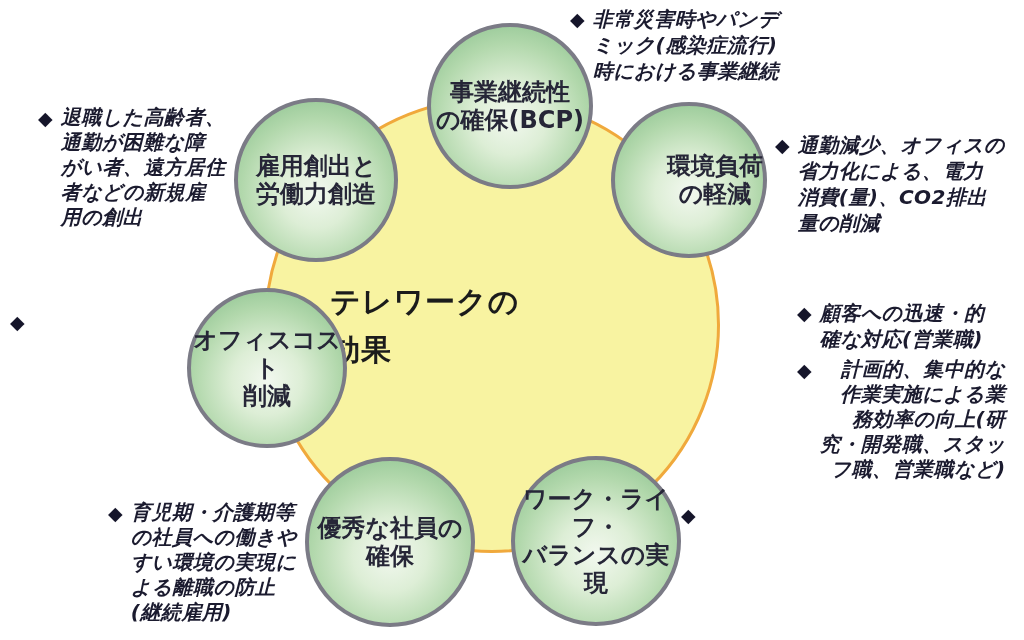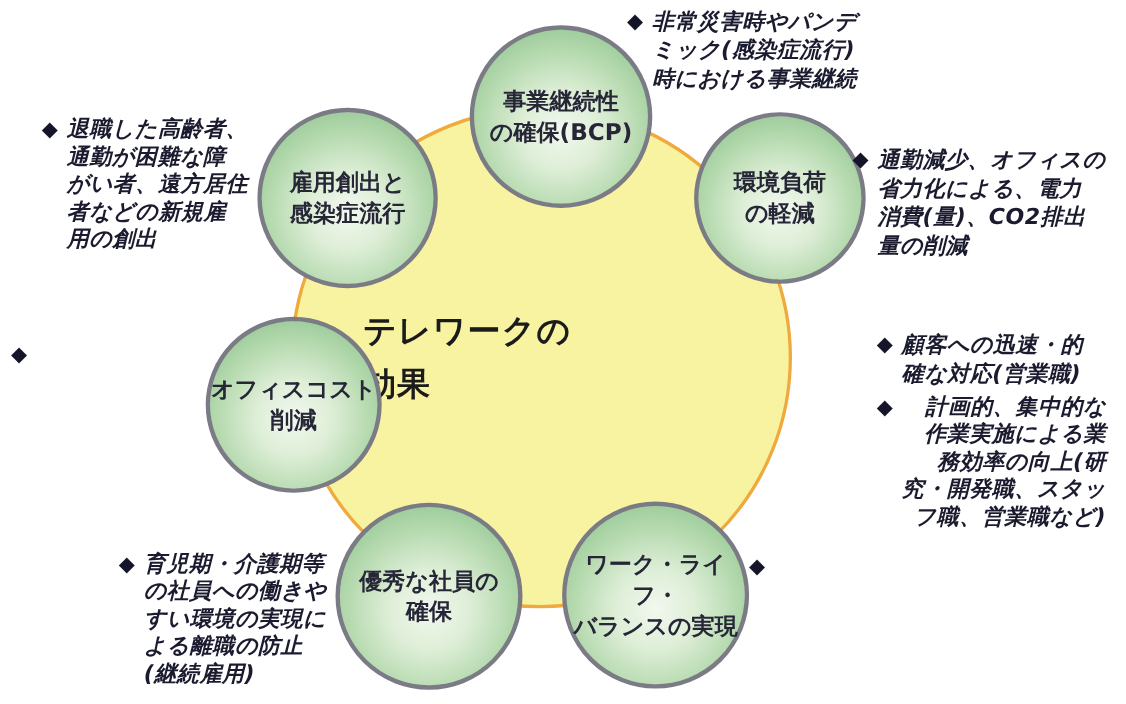--- a/index.html
+++ b/index.html
@@ -16,24 +16,24 @@
     position:absolute;left:330px;top:278px;width:324px;text-align:left;
     font-size:30px;line-height:48px;font-weight:bold;color:#1b1b1b;
     letter-spacing:1px;white-space:pre-line;
   }
   
   .node{
     position:absolute;border-radius:50%;box-sizing:border-box;
     border:4px solid #7b7b86;
     background:radial-gradient(circle at 50% 58%, #f2f8ef 0%, #ddeed6 30%, #b2d8ac 62%, #90c492 88%, #87bf8a 100%);
     display:flex;align-items:center;justify-content:center;text-align:center;
-    font-weight:bold;color:#262637;font-size:21px;line-height:28px;white-space:pre-line;
+    font-weight:bold;color:#262637;font-size:24px;line-height:28px;white-space:pre-line;
   }
   .c1{left:427px;top:23px;width:166px;height:166px;}
-  .c2{left:631px;top:102px;width:156px;height:156px;}
+  .c2{left:611px;top:102px;width:156px;height:156px;justify-content:flex-end;}
   .c3{left:629px;top:293px;width:168px;height:168px;}
   .c4{left:511px;top:456px;width:170px;height:170px;}
   .c5{left:305px;top:457px;width:170px;height:170px;}
   .c6{left:187px;top:288px;width:160px;height:160px;}
   .c7{left:234px;top:98px;width:164px;height:164px;}
   
   .ann{
     position:absolute;display:flex;align-items:flex-start;gap:8px;
     font-weight:bold;color:#1b1b2f;font-size:20px;line-height:26px;
   }
@@ -75,21 +75,21 @@
   <div class="node c5">
     <span>優秀な社員の
 確保</span>
   </div>
   <div class="node c6">
     <span>オフィスコスト
 削減</span>
   </div>
   <div class="node c7">
     <span>雇用創出と
-感染症流行</span>
+労働力創造</span>
   </div>
 
   <div class="ann a1">
     <span class="bullet">◆</span>
     <span class="txt">非常災害時やパンデ
 ミック(感染症流行)
 時における事業継続</span>
   </div>
   <div class="ann a2">
     <span class="bullet">◆</span>

